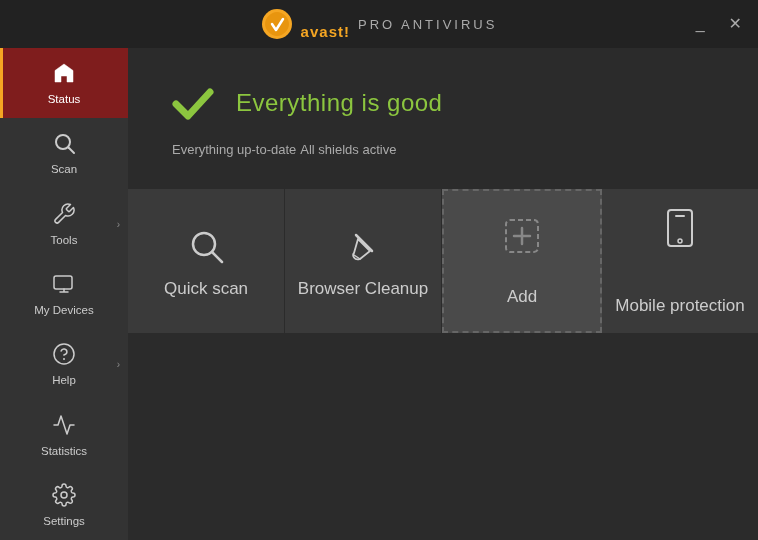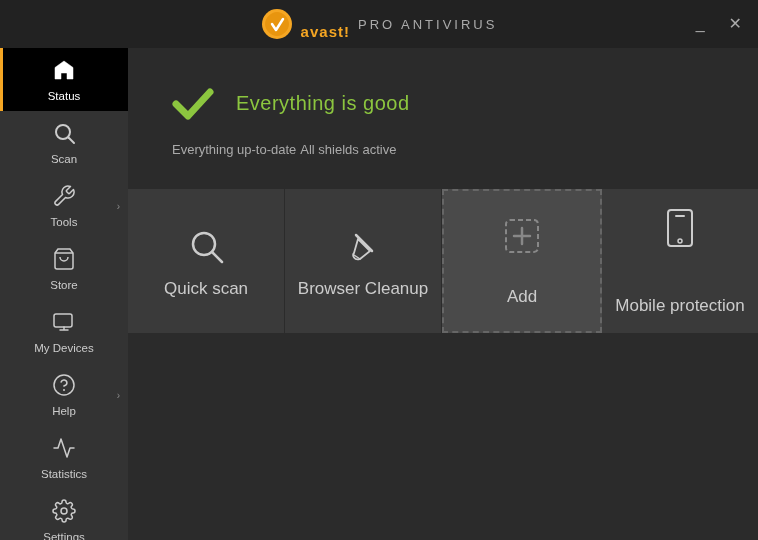--- a/index.html
+++ b/index.html
@@ -88,21 +88,21 @@
       align-items: center;
       justify-content: center;
       padding: 14px 8px;
       cursor: pointer;
       position: relative;
       color: #cccccc;
       transition: background 0.15s;
       min-height: 63px;
     }
     .sidebar-item.active {
-      background: #000000;
+      background: #7f1d1d;
     }
     .sidebar-item.active::left-border {
       content: '';
     }
     .sidebar-item.active::before {
       content: '';
       position: absolute;
       left: 0;
       top: 0;
       bottom: 0;
@@ -154,21 +154,21 @@
       gap: 18px;
       margin-bottom: 14px;
     }
     .checkmark {
       width: 50px;
       height: 50px;
       flex-shrink: 0;
     }
     .status-title {
       color: #8cc63f;
-      font-size: 20px;
+      font-size: 24px;
       font-weight: 300;
       letter-spacing: 0.5px;
     }
     .status-details {
       padding-left: 4px;
       display: flex;
       flex-direction: row;
       gap: 4px;
     }
     .status-detail-item {
@@ -273,30 +273,20 @@
     <div class="sidebar-item">
       <span class="sidebar-icon">
         <svg width="24" height="24" viewBox="0 0 24 24" fill="none">
           <path d="M14.7 6.3a1 1 0 000 1.4l1.6 1.6a1 1 0 001.4 0l3.77-3.77a6 6 0 01-7.94 7.94l-6.91 6.91a2.12 2.12 0 01-3-3l6.91-6.91a6 6 0 017.94-7.94l-3.76 3.77z" stroke="#cccccc" stroke-width="1.5" fill="none" stroke-linecap="round" stroke-linejoin="round"></path>
         </svg>
       </span>
       <span class="sidebar-label">Tools</span>
       <span class="sidebar-arrow">›</span>
     </div>
 
-    <div class="sidebar-item">
-      <span class="sidebar-icon">
-        <svg width="24" height="24" viewBox="0 0 24 24" fill="none">
-          <path d="M6 2L3 6v14a2 2 0 002 2h14a2 2 0 002-2V6l-3-4z" stroke="#cccccc" stroke-width="1.5" fill="none"></path>
-          <line x1="3" y1="6" x2="21" y2="6" stroke="#cccccc" stroke-width="1.5"></line>
-          <path d="M16 10a4 4 0 01-8 0" stroke="#cccccc" stroke-width="1.5" fill="none"></path>
-        </svg>
-      </span>
-      <span class="sidebar-label">Store</span>
-    </div>
 
     <div class="sidebar-item">
       <span class="sidebar-icon">
         <svg width="24" height="24" viewBox="0 0 24 24" fill="none">
           <rect x="2" y="4" width="18" height="13" rx="2" stroke="#cccccc" stroke-width="1.5" fill="none"></rect>
           <path d="M8 20h8M12 17v3" stroke="#cccccc" stroke-width="1.5" stroke-linecap="round"></path>
         </svg>
       </span>
       <span class="sidebar-label">My Devices</span>
     </div>

